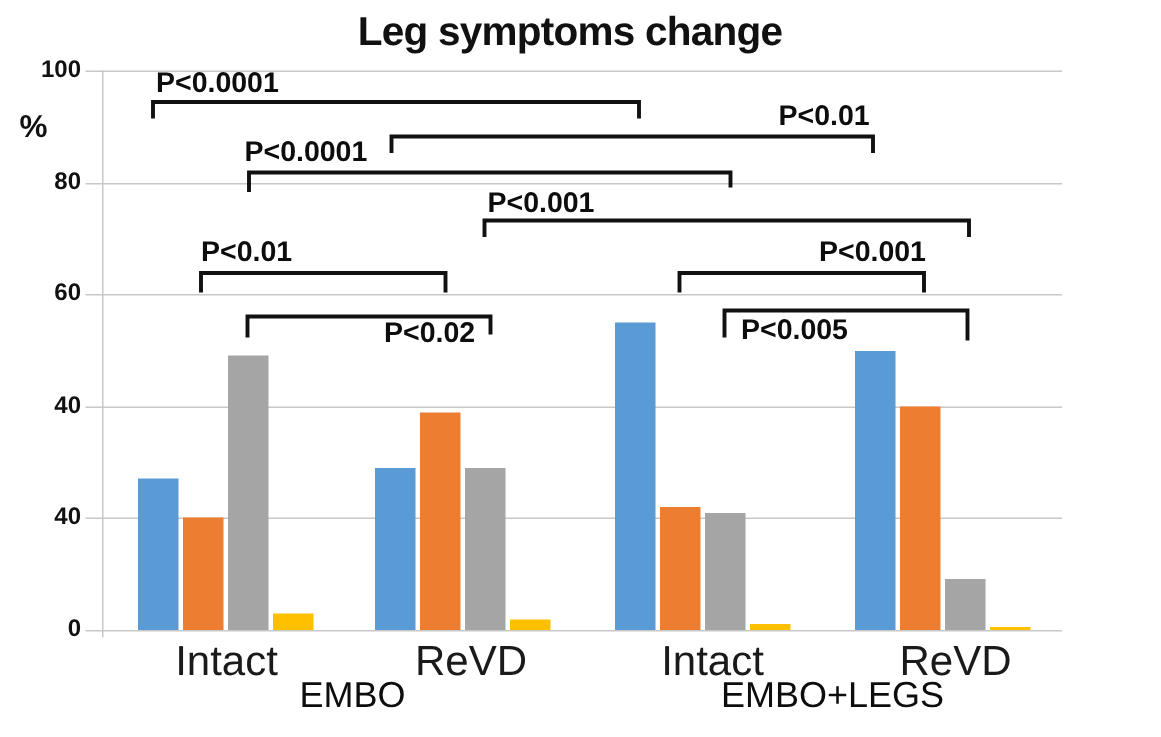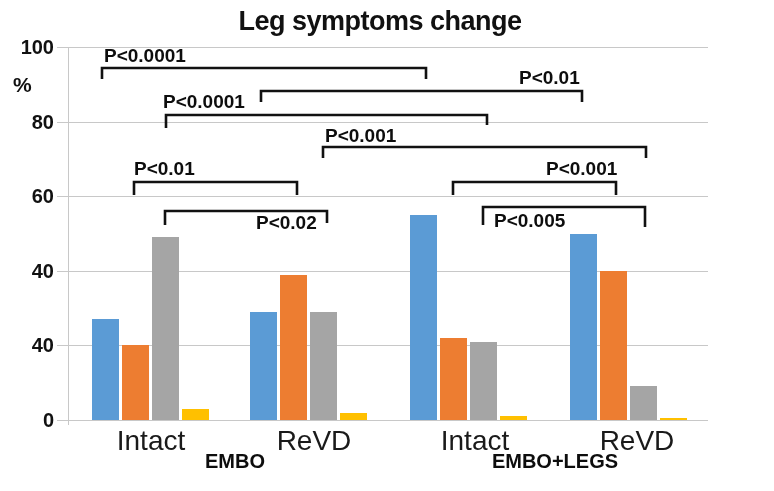--- a/index.html
+++ b/index.html
@@ -19,39 +19,39 @@
   }
   .unit-label {
     position: absolute; left: 13px; top: 73px;
     font-size: 21px; font-weight: 700; color: #111;
   }
   .gridline { position: absolute; height: 1px; background: #c8c8c8; }
   .yaxis-line { position: absolute; width: 1px; background: #c8c8c8; }
   .ytick-label {
     position: absolute; width: 50px; left: 4px;
     text-align: right;
-    font-size: 20px; font-weight: 700; color: #111;
+    font-size: 16px; font-weight: 700; color: #111;
     line-height: 22px;
   }
   .bar { position: absolute; }
   .pvalue-label {
     position: absolute;
     font-size: 19px; font-weight: 700; color: #0d0d0d;
     white-space: nowrap; line-height: 20px;
   }
   .xsub-label {
     position: absolute;
     transform: translateX(-50%);
     font-size: 28px; font-weight: 400; color: #1a1a1a;
     white-space: nowrap;
   }
   .xgroup-label {
     position: absolute;
     transform: translateX(-50%);
-    font-size: 20px; font-weight: 700; color: #0d0d0d;
+    font-size: 24px; font-weight: 400; color: #0d0d0d;
     white-space: nowrap;
   }
   .legend { position: absolute; left: 590px; top: 39px; }
   .legend-row { display: flex; align-items: flex-start; height: 22.5px; }
   .legend-swatch { width: 12px; height: 12px; margin: 3px 6px 0 0; flex: 0 0 auto; }
   .legend-text {
     font-size: 16px; font-weight: 700; color: #111;
     white-space: nowrap; line-height: 19px;
   }
   svg.bracket-layer { position: absolute; left: 0; top: 0; }

